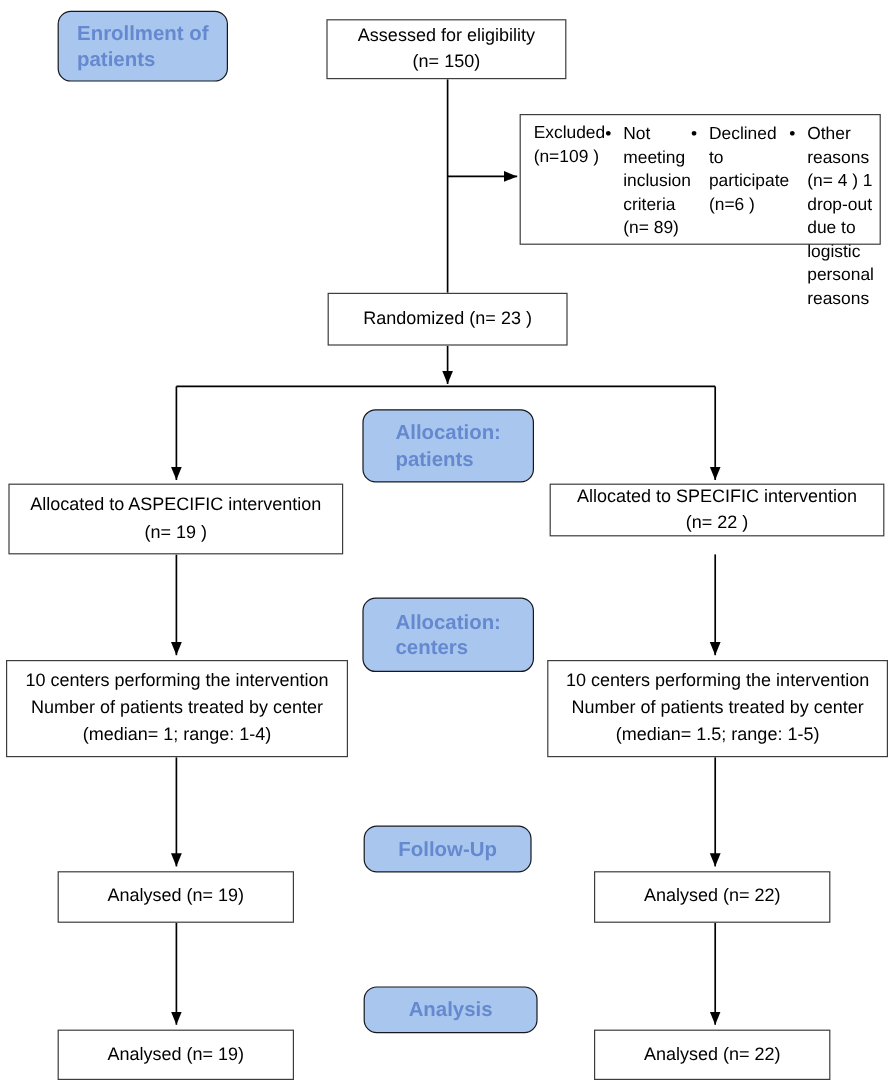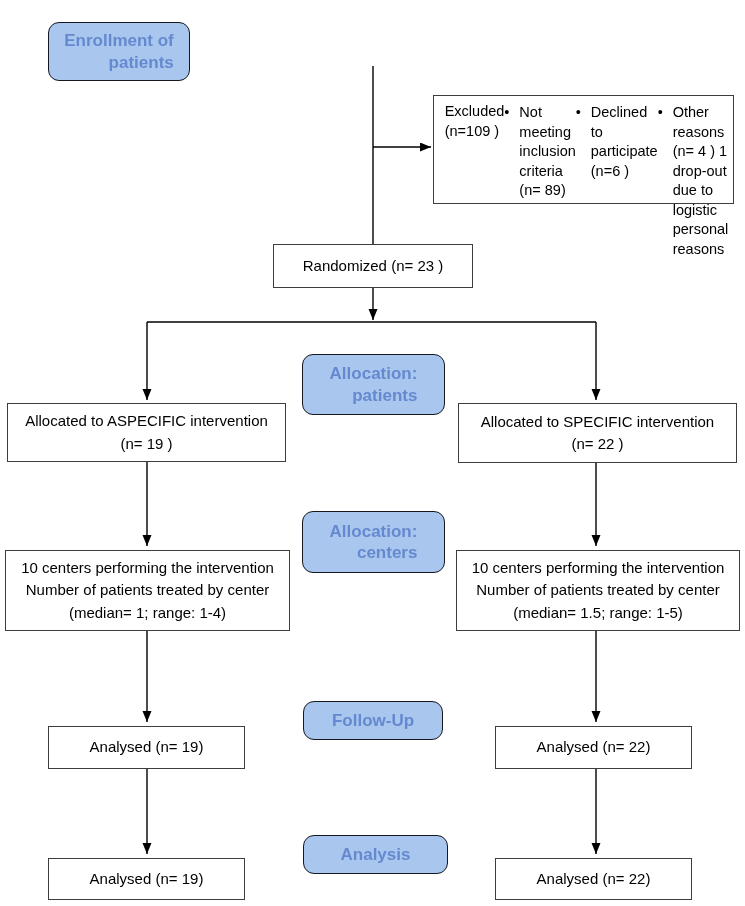--- a/index.html
+++ b/index.html
@@ -24,22 +24,22 @@
     background:#ffffff;border:1.4px solid var(--node-border);
     display:flex;align-items:center;justify-content:center;
     text-align:center;font-size:15px;color:#000;line-height:1.5;
     white-space:pre-line;
   }
   .stage{
     position:absolute;box-sizing:border-box;
     background:var(--stage-fill);border:1.7px solid var(--stage-border);
     border-radius:11px;
     display:flex;align-items:center;justify-content:center;
-    text-align:right;font-size:17px;font-weight:bold;color:var(--stage-text);
-    line-height:1.25;white-space:pre-line;margin-top:13px;
+    text-align:left;font-size:17px;font-weight:bold;color:var(--stage-text);
+    line-height:1.25;white-space:pre-line;
   }
   .node.excluded{
     flex-direction:row;align-items:stretch;justify-content:center;
     text-align:left;font-size:14.5px;line-height:1.35;
     padding:6px 6px 6px 12px;white-space:normal;
   }
   .excluded-title{white-space:pre-wrap;margin-bottom:3px;}
   .bullet{display:flex;margin-top:1px;}
   .bullet .dot{width:15px;flex:0 0 15px;text-align:left;}
   .bullet .btxt{flex:1;white-space:pre-wrap;}
@@ -79,20 +79,22 @@
 
   <div class="stage" style="left:48px;top:9px;width:142px;height:59px">Enrollment of
 patients</div>
   <div class="stage" style="left:302px;top:341px;width:143px;height:61px">Allocation:
 patients</div>
   <div class="stage" style="left:302px;top:498px;width:143px;height:62px">Allocation:
 centers</div>
   <div class="stage" style="left:303px;top:822px;width:145px;height:39px">Analysis</div>
   <div class="stage" style="left:303px;top:688px;width:140px;height:39px">Follow-Up</div>
 
+  <div class="node" style="left:272px;top:16px;width:200px;height:50px">Assessed for eligibility
+(n= 150)</div>
 
   <div class="node excluded" style="left:433px;top:95px;width:301px;height:109px">
     <div class="excluded-title">Excluded  (n=109 )</div>
     <div class="bullet">
       <span class="dot">•</span>
       <span class="btxt">Not meeting inclusion criteria (n= 89)</span>
     </div>
     <div class="bullet">
       <span class="dot">•</span>
       <span class="btxt">Declined to participate (n=6 )</span>
@@ -100,21 +102,21 @@
     <div class="bullet">
       <span class="dot">•</span>
       <span class="btxt">Other reasons (n= 4 ) 1 drop-out due to logistic personal reasons</span>
     </div>
   </div>
 
   <div class="node" style="left:273px;top:244px;width:200px;height:44px">Randomized (n= 23 )</div>
 
   <div class="node" style="left:7px;top:403px;width:279px;height:59px">Allocated to ASPECIFIC intervention
 (n= 19 )</div>
-  <div class="node" style="left:458px;top:403px;width:279px;height:60px">Allocated to SPECIFIC intervention
+  <div class="node" style="left:458px;top:403px;width:279px;height:44px">Allocated to SPECIFIC intervention
 (n= 22 )</div>
 
   <div class="node" style="left:5px;top:550px;width:285px;height:81px">10 centers performing the intervention
 Number of patients treated by center
 (median= 1; range: 1-4)</div>
   <div class="node" style="left:456px;top:550px;width:284px;height:81px">10 centers performing the intervention
 Number of patients treated by center
 (median= 1.5; range: 1-5)</div>
 
   <div class="node" style="left:48px;top:726px;width:197px;height:43px">Analysed  (n= 19)</div>

